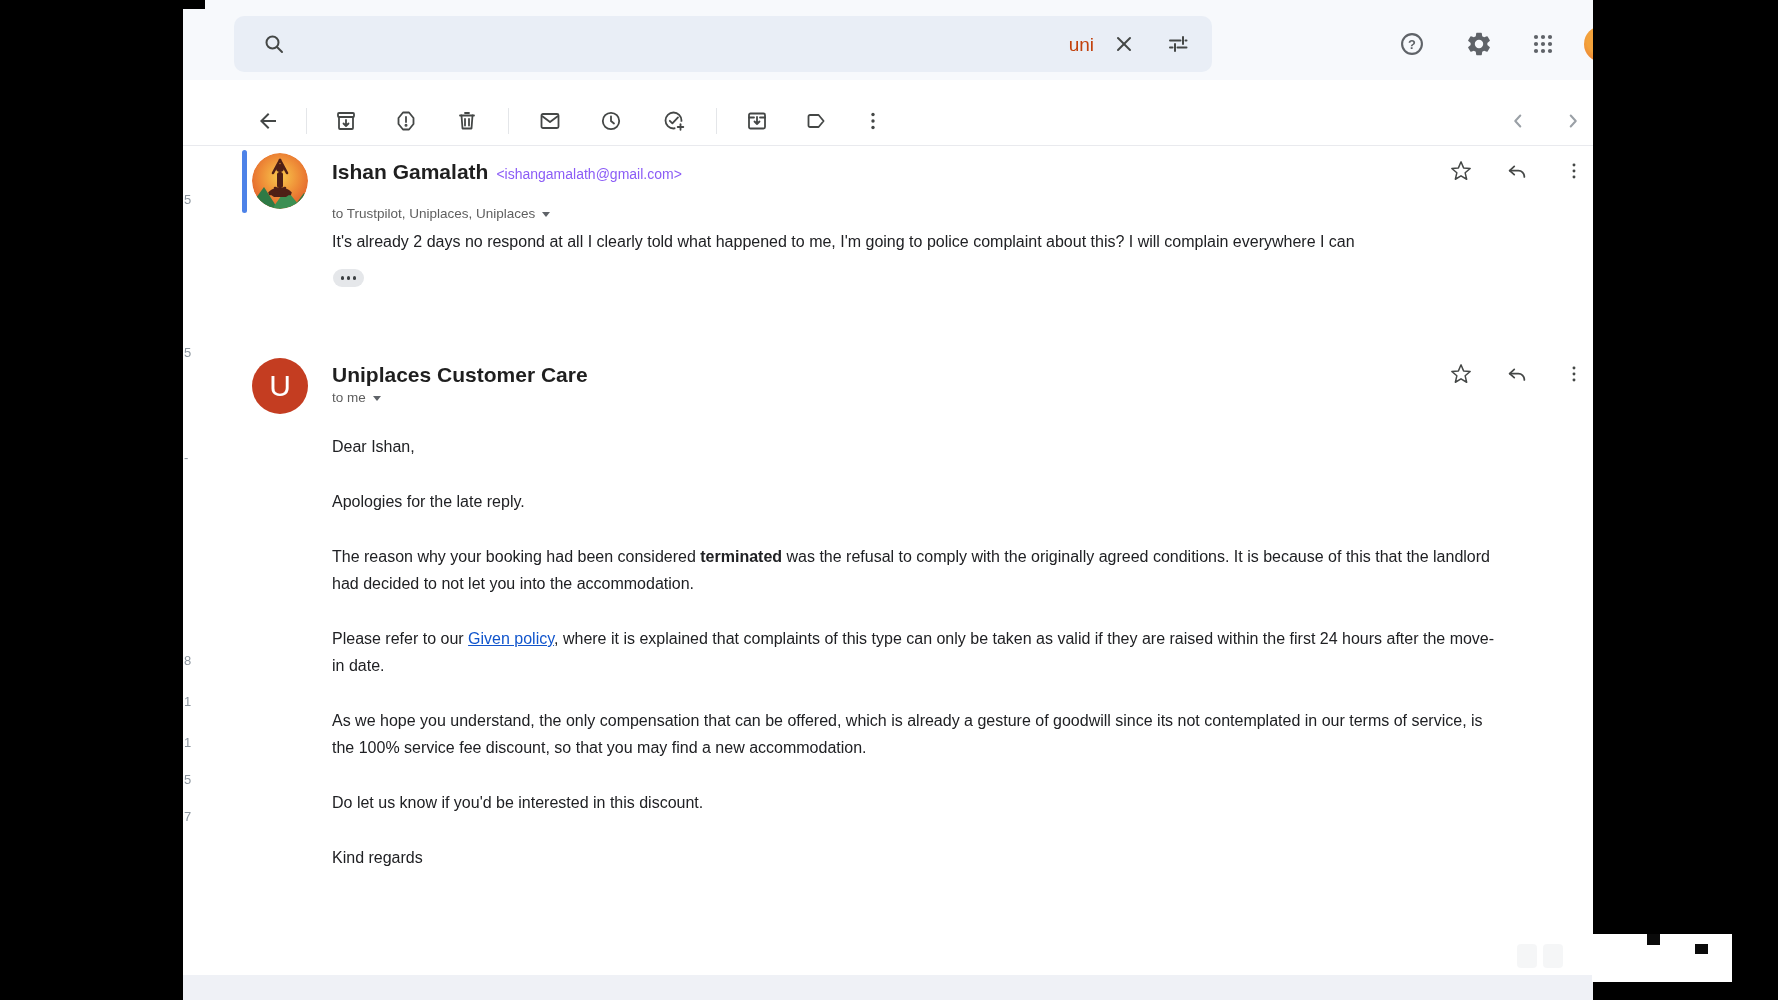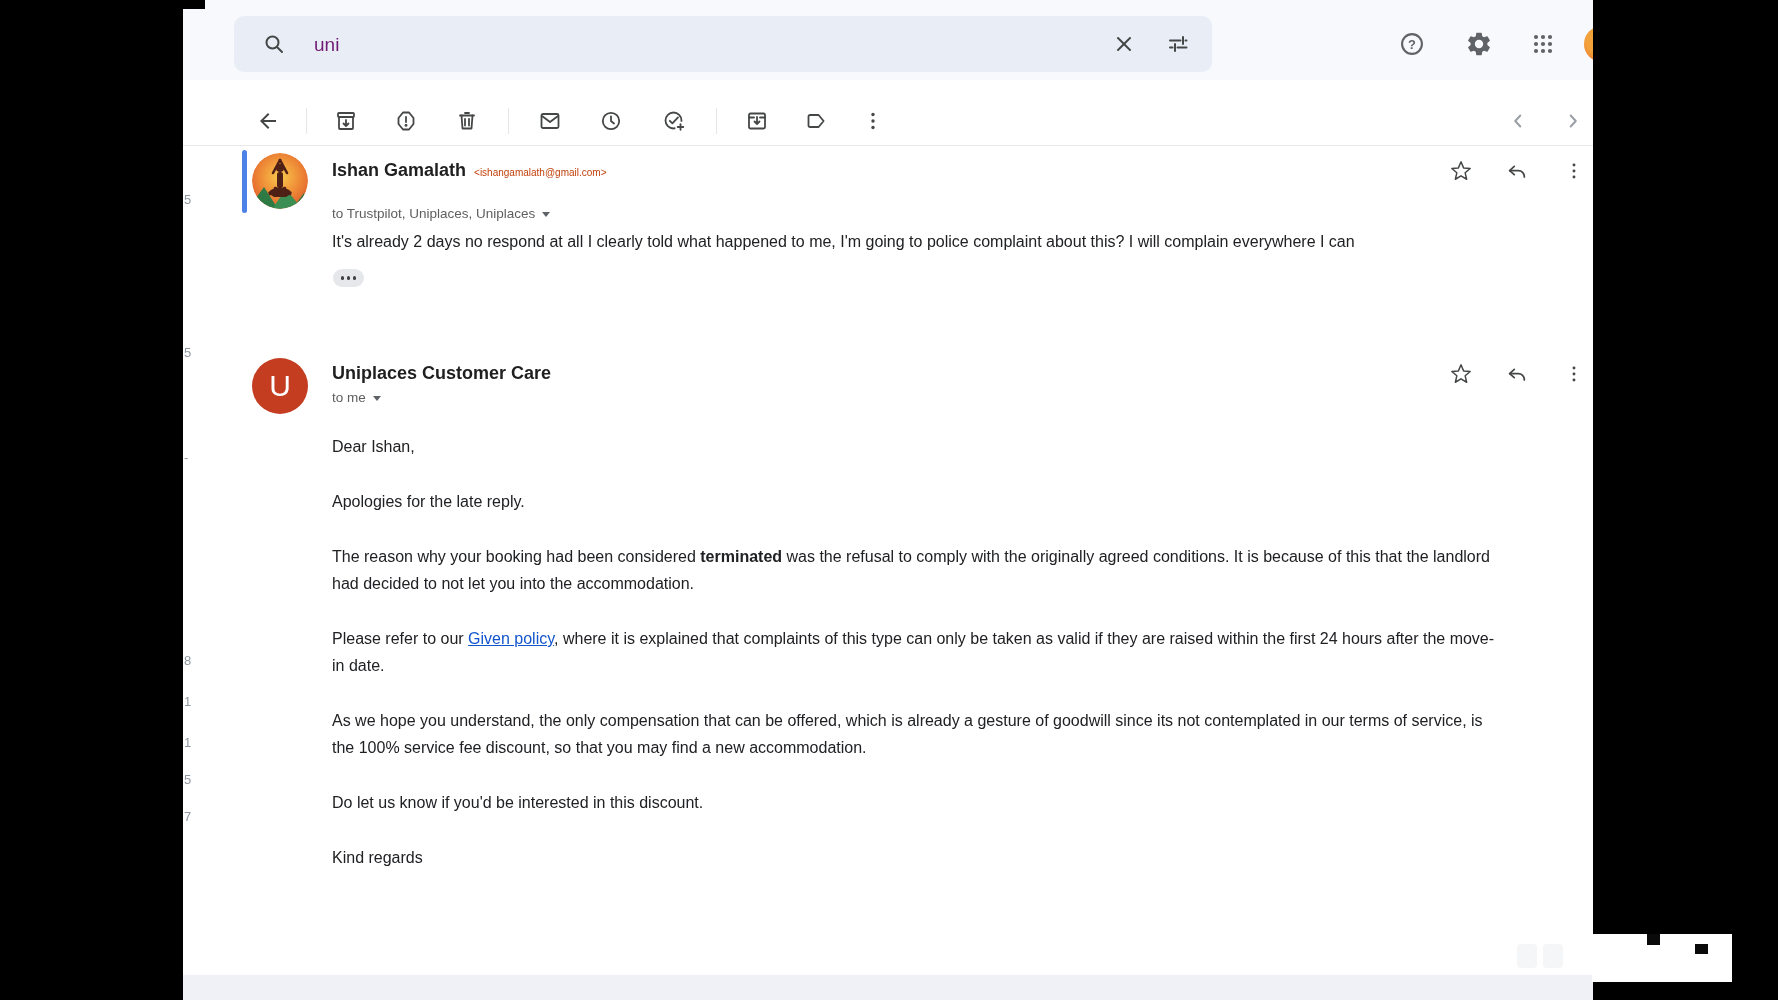--- a/index.html
+++ b/index.html
@@ -10,43 +10,43 @@
   .bar.left{left:0;width:183px;}
   .bar.right{left:1593px;right:0;}
   .notch{position:absolute;left:183px;top:0;width:22px;height:9px;background:#000;z-index:41;}
   
   .sliver{position:absolute;left:184px;width:16px;font-size:13px;color:#8f98a1;z-index:2;}
   
   .header-band{position:absolute;left:183px;top:0;width:1410px;height:80px;background:#f7f9fc;}
   .search-pill{position:absolute;left:234px;top:16px;width:978px;height:56px;background:#e9eef6;border-radius:10px;z-index:3;}
   .search-icon{position:absolute;left:28px;top:16px;}
   .search-input{position:absolute;left:78px;top:0;width:780px;height:56px;border:0;background:transparent;outline:none;
-                font-family:inherit;font-size:19px;color:#701a75;}
+                font-family:inherit;font-size:19px;color:#c2410c;text-align:right;}
   .pill-btn{position:absolute;top:16px;width:24px;height:24px;cursor:pointer;}
   .clear-x{left:878px;}
   .tune{left:932px;}
   .hdr-ic{position:absolute;top:30px;width:28px;height:28px;z-index:3;cursor:pointer;}
   .help{left:1398px;} .gear{left:1465px;} .apps{left:1529px;}
   .avatar-top{position:absolute;left:1584px;top:26px;width:36px;height:36px;border-radius:50%;
               background:radial-gradient(circle at 45% 40%, #f3a23b 0 45%, #e86c2e 100%);z-index:3;}
   
   .toolbar-ic{position:absolute;top:109px;width:24px;height:24px;z-index:3;cursor:pointer;}
   .tsep{position:absolute;top:108px;width:1px;height:26px;background:#e4e6e9;z-index:3;}
   .divider{position:absolute;left:183px;top:145px;width:1410px;height:1px;background:#e9eaee;}
   .nav-chev{position:absolute;top:110px;width:22px;height:22px;z-index:3;cursor:pointer;}
   
   .blue-bar{position:absolute;left:242px;top:150px;width:5px;height:63px;border-radius:3px;background:#4d82e8;z-index:3;}
   .msg-avatar{position:absolute;left:252px;width:56px;height:56px;border-radius:50%;overflow:hidden;z-index:3;}
   .av1{top:153px;}
   .av2{top:358px;background:#c43d21;display:flex;align-items:center;justify-content:center;
        color:#fff;font-size:30px;font-weight:400;}
   .sender-row{position:absolute;left:332px;display:flex;align-items:baseline;gap:8px;white-space:nowrap;z-index:3;}
   .r1{top:160px;} .r2{top:363px;}
-  .sender-name{font-size:18px;font-weight:bold;color:#1f1f1f;}
-  .sender-email{font-size:10px;color:#c2410c;}
+  .sender-name{font-size:21px;font-weight:bold;color:#1f1f1f;}
+  .sender-email{font-size:14px;color:#8b5cf6;}
   .to-row{position:absolute;left:332px;display:flex;align-items:center;gap:7px;font-size:13.5px;color:#5e5e5e;z-index:3;cursor:pointer;}
   .t1{top:206px;} .t2{top:390px;}
   .caret{width:0;height:0;border-left:4.5px solid transparent;border-right:4.5px solid transparent;border-top:5px solid #5f6368;margin-top:2px;}
   .date-row{position:absolute;display:flex;align-items:center;z-index:3;}
   .d1{top:163px;} .d2{top:366px;}
   .mini-ic{position:absolute;top:-3px;width:22px;height:22px;cursor:pointer;}
   .snippet{position:absolute;left:332px;top:233px;width:1270px;font-size:16px;color:#202124;white-space:nowrap;z-index:3;}
   .trimmed{position:absolute;left:333px;top:269px;width:31px;height:18px;border-radius:9px;background:#e5e7ea;
            display:flex;align-items:center;justify-content:center;gap:2.5px;z-index:3;cursor:pointer;}
   .trimmed i{width:3.5px;height:3.5px;border-radius:50%;background:#3c4043;}

